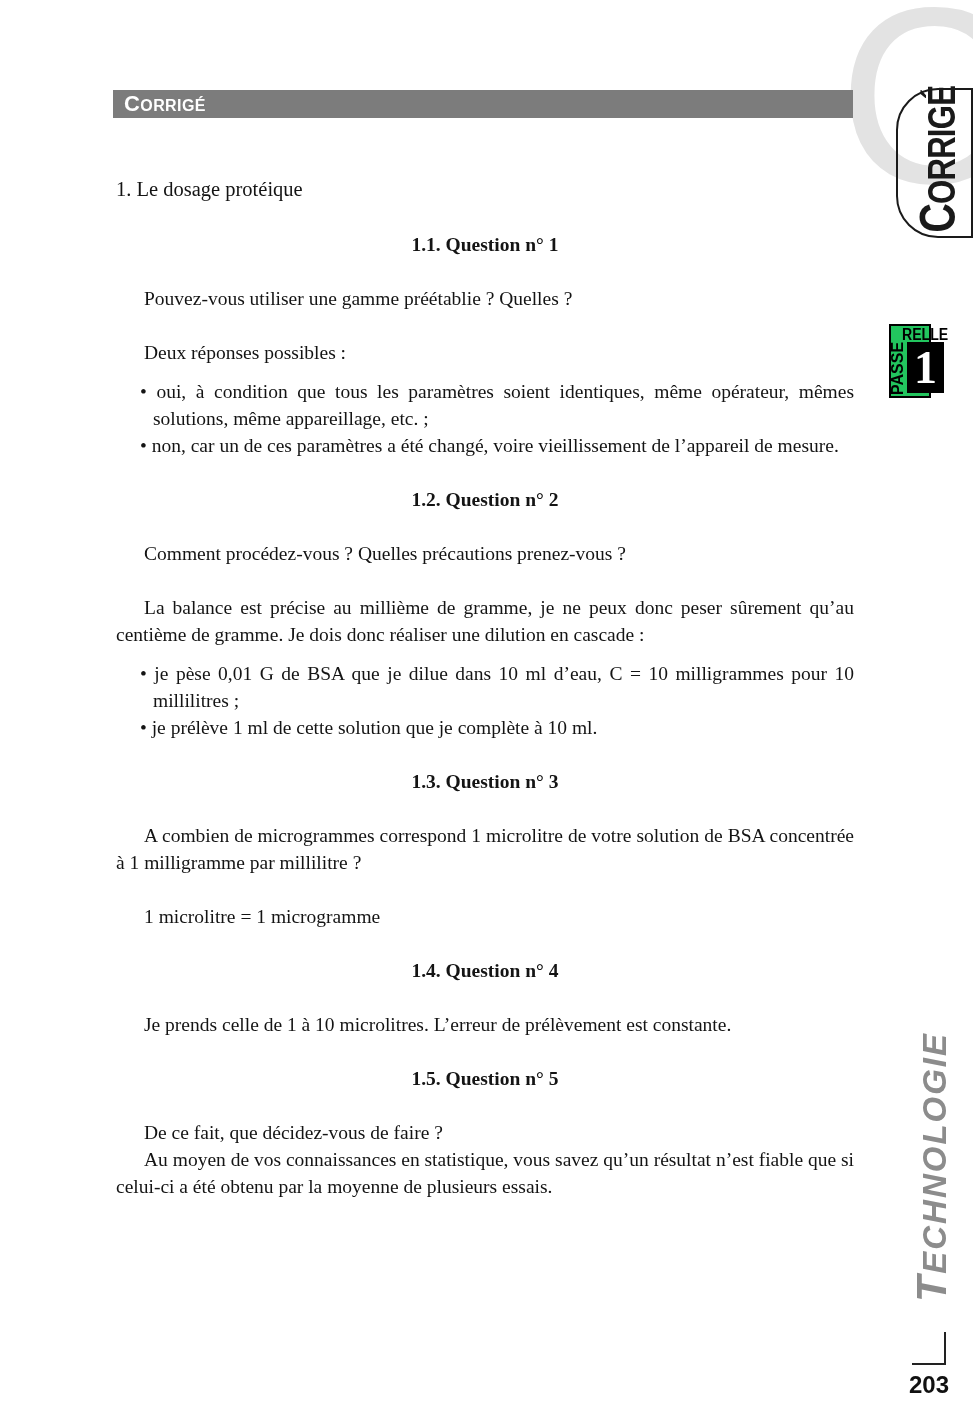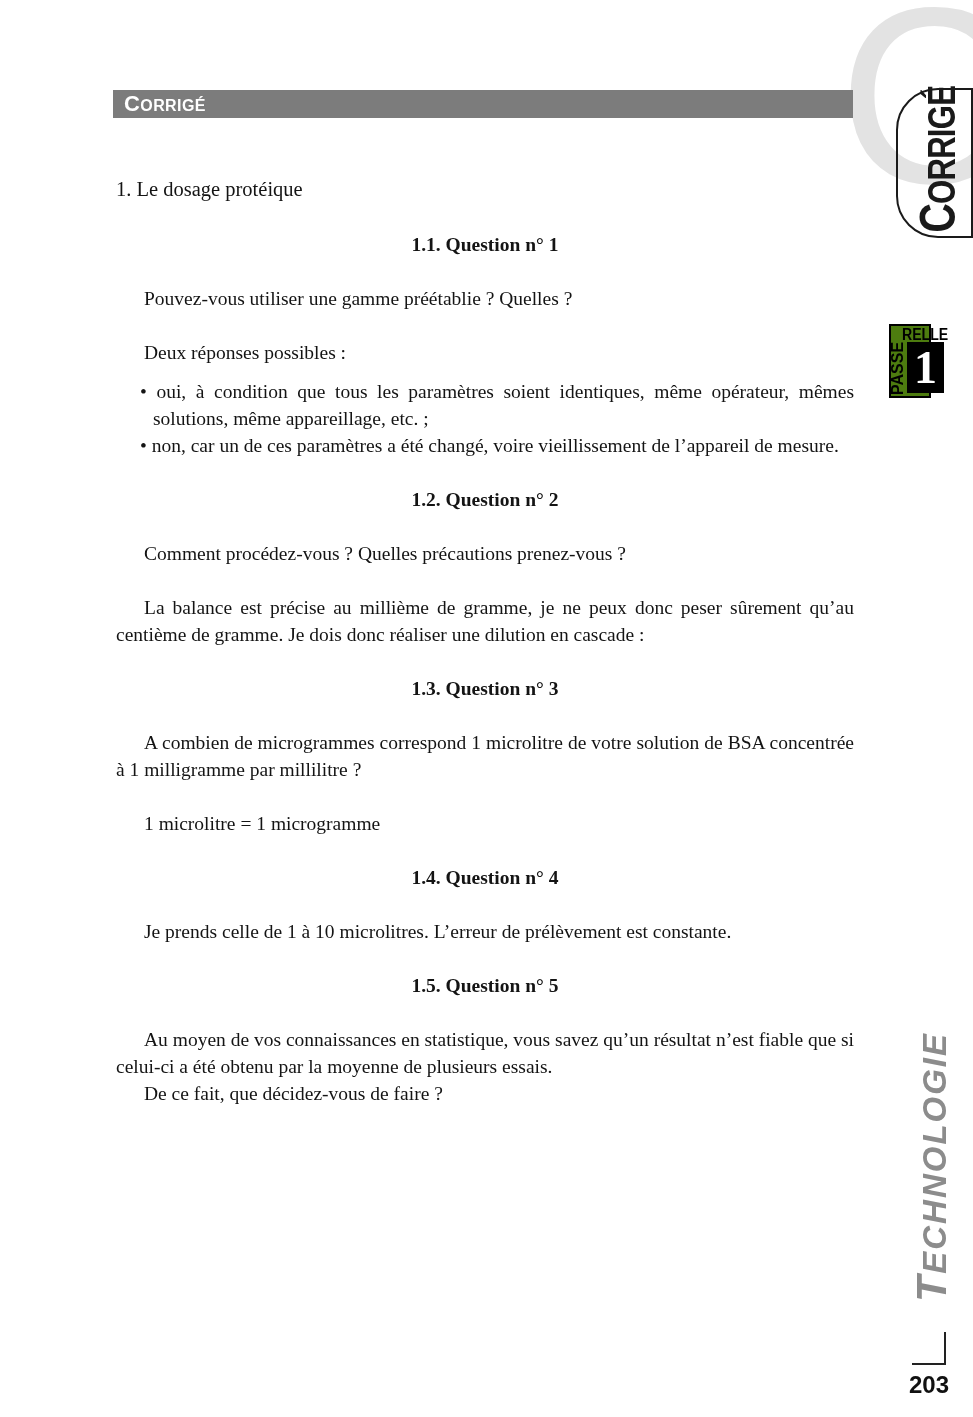--- a/index.html
+++ b/index.html
@@ -50,21 +50,21 @@
     font-weight: 700; font-size: 16px; line-height: 28px;
     letter-spacing: 0.4px; color: #ffffff;
   }
   .header-bar-label::first-letter { font-size: 22px; }
 
   .badge {
     position: absolute; left: 889px; top: 324px;
     width: 42px; height: 74px;
     border: 2.5px solid #000;
     box-sizing: border-box;
-    background: #4d7c0f;
+    background: #22c55e;
   }
   .badge-relle {
     position: absolute; left: 11px; top: 0px;
     font-family: "Liberation Sans", sans-serif;
     font-weight: 800; font-size: 16px; line-height: 18px;
     transform: scaleX(0.88); transform-origin: left center;
     color: #000; white-space: nowrap;
   }
   .badge-passe {
     position: absolute; left: -19px; top: 35px;
@@ -174,28 +174,32 @@
     <p class="q">Pouvez-vous utiliser une gamme préétablie ? Quelles ?</p>
     <p class="intro">Deux réponses possibles :</p>
     <ul class="bullets">
       <li>• oui, à condition que tous les paramètres soient identiques, même opérateur, mêmes solutions, même appareillage, etc. ;</li>
       <li>• non, car un de ces paramètres a été changé, voire vieillissement de l’appareil de mesure.</li>
     </ul>
 
     <div class="section-heading">1.2. Question n° 2</div>
     <p class="q">Comment procédez-vous ? Quelles précautions prenez-vous ?</p>
     <p class="intro">La balance est précise au millième de gramme, je ne peux donc peser sûrement qu’au centième de gramme. Je dois donc réaliser une dilution en cascade :</p>
+    <ul class="bullets">
+      <li>• je pèse 0,01 G de BSA que je dilue dans 10 ml d’eau, C = 10 milligrammes pour 10 millilitres ;</li>
+      <li>• je prélève 1 ml de cette solution que je complète à 10 ml.</li>
+    </ul>
 
     <div class="section-heading">1.3. Question n° 3</div>
     <p class="q">A combien de microgrammes correspond 1 microlitre de votre solution de BSA concentrée à 1 milligramme par millilitre ?</p>
     <p class="a">1 microlitre = 1 microgramme</p>
 
     <div class="section-heading">1.4. Question n° 4</div>
     <p class="a">Je prends celle de 1 à 10 microlitres. L’erreur de prélèvement est constante.</p>
 
     <div class="section-heading">1.5. Question n° 5</div>
     <div class="qblock">
+      <p>De ce fait, que décidez-vous de faire ?</p>
       <p>Au moyen de vos connaissances en statistique, vous savez qu’un résultat n’est fiable que si celui-ci a été obtenu par la moyenne de plusieurs essais.</p>
-      <p>De ce fait, que décidez-vous de faire ?</p>
     </div>
 
   </div>
 </div>
 
 </body></html>

